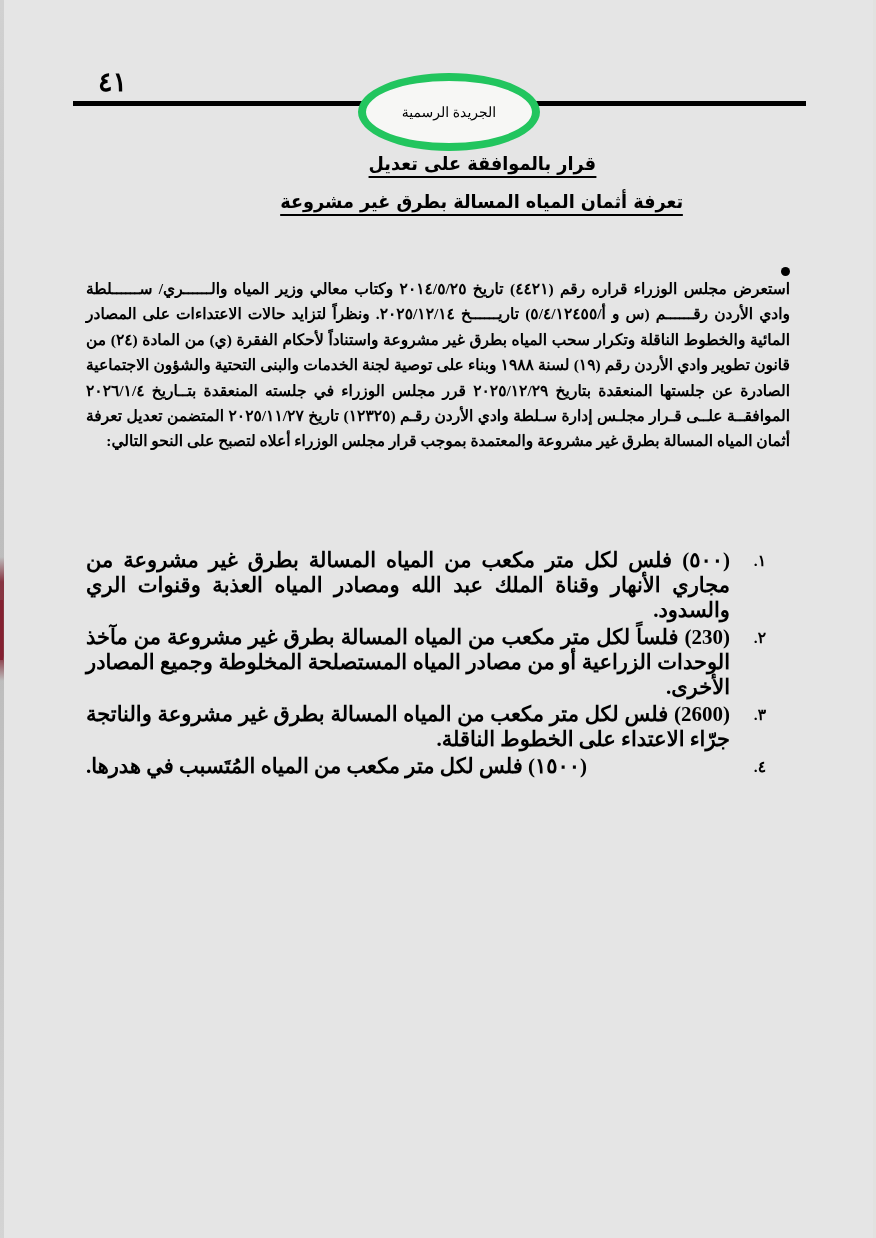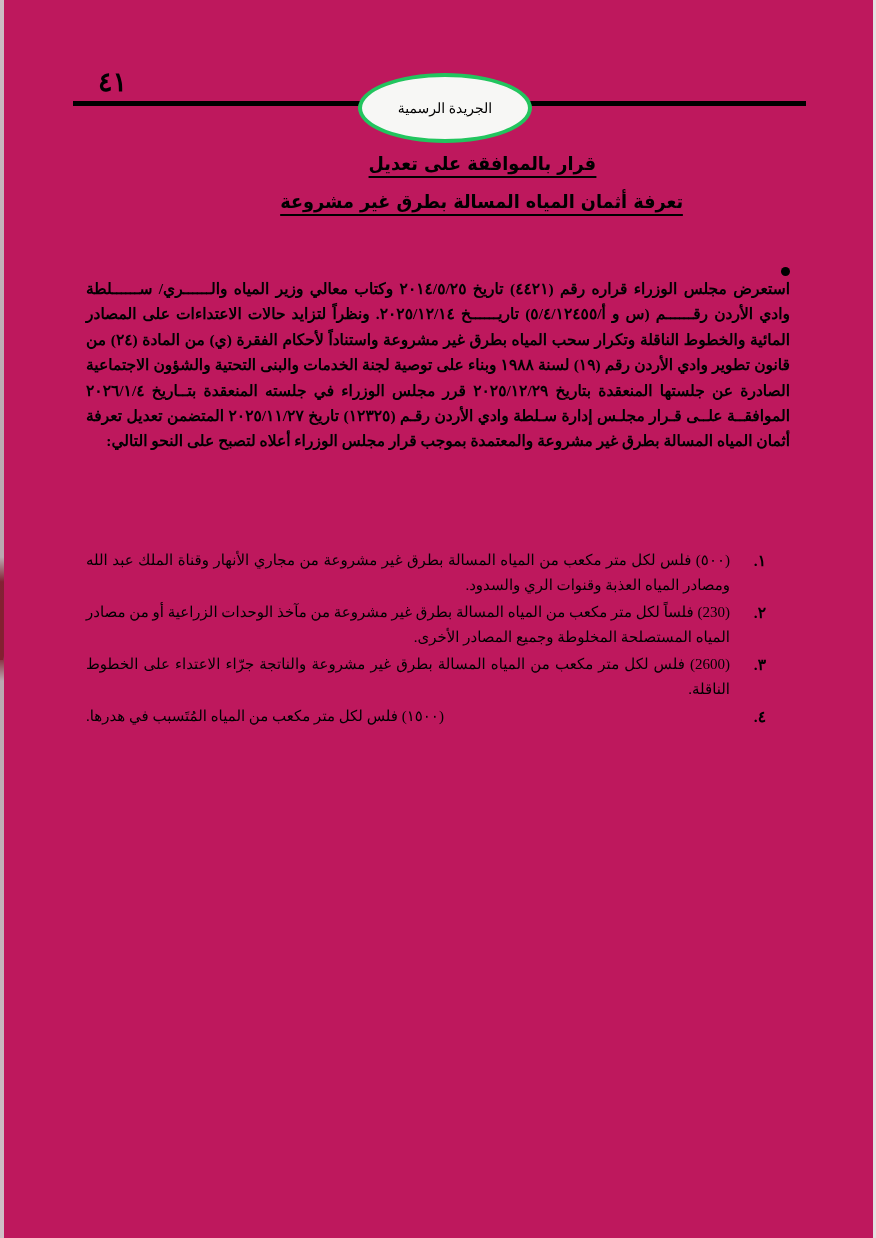--- a/index.html
+++ b/index.html
@@ -7,21 +7,21 @@
     margin: 0;
     padding: 0;
     background: #ffffff;
   }
 
   .page {
     position: relative;
     width: 876px;
     height: 1238px;
     margin: 0 auto;
-    background: #be185d;
+    background: #e5e5e5;
     overflow: hidden;
     font-family: "Liberation Serif", "DejaVu Serif", serif;
     color: #000000;
   }
 
   
   .scan-edge-left {
     position: absolute;
     left: 0;
     top: 0;
@@ -80,21 +80,21 @@
     font-weight: bold;
     letter-spacing: 1px;
     font-family: "Liberation Serif", "DejaVu Serif", serif;
   }
   .gazette-oval {
     position: absolute;
     left: 358px;
     top: 5px;
     width: 166px;
     height: 62px;
-    border: 4px solid #22c55e;
+    border: 8px solid #22c55e;
     border-radius: 50%;
     background: #f7f7f5;
     display: flex;
     align-items: center;
     justify-content: center;
   }
   .gazette-oval-text {
     font-size: 14px;
     font-weight: normal;
     white-space: nowrap;
@@ -180,23 +180,23 @@
     width: 30px;
     font-size: 15.5px;
     line-height: 25px;
     font-weight: bold;
     text-align: right;
     padding-left: 6px;
     font-family: "Liberation Serif", "DejaVu Serif", serif;
   }
   .clause-text {
     flex: 1 1 auto;
-    font-size: 15px;
+    font-size: 21px;
     line-height: 25px;
-    font-weight: normal;
+    font-weight: bold;
     text-align: justify;
     font-family: "Liberation Serif", "DejaVu Serif", serif;
   }
   .clause.centered .clause-text {
     text-align: left;
   }
 </style>
 </head>
 <body>
 

